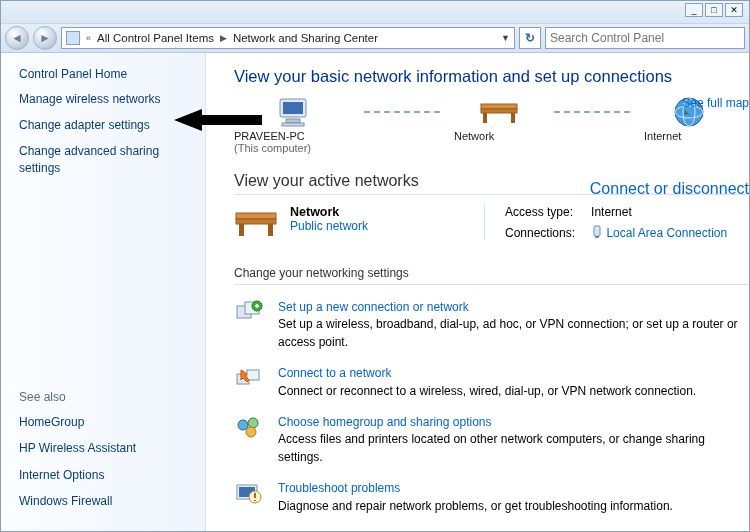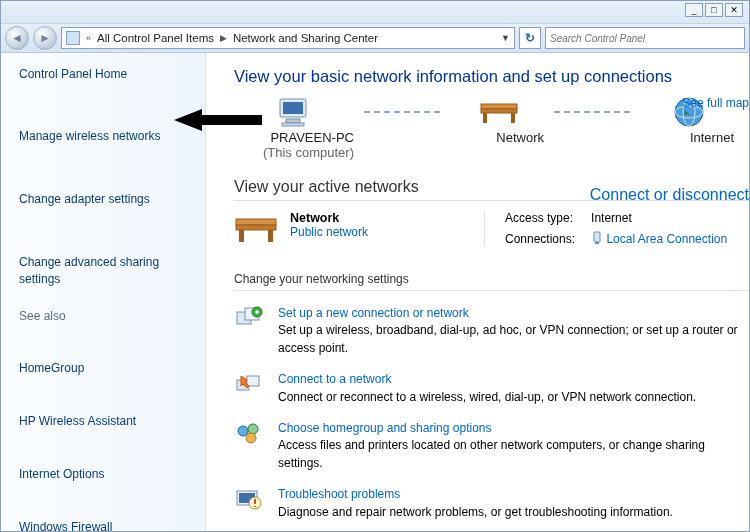--- a/index.html
+++ b/index.html
@@ -12,35 +12,35 @@
   .win-btn { width: 18px; height: 14px; border: 1px solid #8aa0b9; background: #eef5fb; font-size: 9px; line-height: 12px; text-align: center; }
 
   
   .navbar { height: 30px; background: linear-gradient(#e6eff8, #d5e4f3); display: flex; align-items: center; padding: 0 4px; gap: 4px; border-top: 1px solid #c7d5e3; border-bottom: 1px solid #b7c8dc; }
   .nav-circle { width: 24px; height: 24px; border-radius: 50%; background: radial-gradient(circle at 35% 30%, #fff, #cdd8e3 55%, #9fb4cc); border: 1px solid #9fb4cc; display:inline-flex;align-items:center;justify-content:center;color:#6b7f96;font-size:12px; }
   .breadcrumb { flex: 1; height: 22px; background: #fff; border: 1px solid #8aa0b9; display: flex; align-items: center; padding: 0 4px; font-size: 11.5px; color: #222; gap: 6px; }
   .bc-icon { width: 14px; height: 14px; background: #cfe3f4; border: 1px solid #7fa3c4; }
   .bc-chev { color: #555; font-size: 9px; }
   .bc-drop { margin-left: auto; color: #444; font-size: 9px; }
   .refresh { width: 22px; height: 22px; background: #fff; border: 1px solid #8aa0b9; display: flex; align-items: center; justify-content: center; color: #2a66b0; font-size: 12px; font-weight: bold; }
-  .search { width: 200px; height: 22px; border: 1px solid #8aa0b9; background: #fff; padding: 0 4px; font-size: 10px; color: #888; font-style: italic; }
+  .search { width: 200px; height: 22px; border: 1px solid #8aa0b9; background: #fff; padding: 0 4px; font-size: 12px; color: #888; }
 
   .body { display: flex; height: 478px; }
   .sidebar { width: 205px; background: linear-gradient(to right, #fbfdff, #eef5fc); border-right: 1px solid #d6e2ee; padding: 14px 8px 12px 18px; display: flex; flex-direction: column; }
   .sb-heading { color: #0b3f73; font-size: 12px; margin-bottom: 10px; }
-  .sb-link { color: #0b3f73; font-size: 12px; margin-bottom: 10px; cursor: pointer; line-height: 1.35; margin-top: 37px; }
+  .sb-link { color: #0b3f73; font-size: 12px; margin-bottom: 10px; cursor: pointer; line-height: 1.35; }
   .sb-section { margin-top: auto; padding-top: 12px; }
   .sb-section .sb-heading { color: #5c6b7a; }
 
   .main { flex: 1; padding: 14px 0 13px 28px; overflow: hidden; position: relative; }
   h1.page-title { color: #003399; font-weight: 400; font-size: 16.5px; margin-bottom: 8px; }
 
   .map-row { display: flex; align-items: flex-start; gap: 10px; position: relative; }
   .map-row .full-map { position: absolute; right: 0; top: 2px; color: #0066cc; font-size: 12px; cursor: pointer; }
-  .node { text-align: right; font-size: 13px; color: #222; flex: 0 0 auto; }
+  .node { text-align: left; font-size: 11px; color: #222; flex: 0 0 auto; }
   .node .icon-box { height: 36px; display:flex; align-items:center; justify-content:center; }
   .sep { flex: 1; height: 36px; display: flex; align-items: center; justify-content: center; }
   .sep-line { width: 80px; height: 2px; background: repeating-linear-gradient(to right, #8fa7c0 0 6px, transparent 6px 10px); }
   .node .sub { color: #666; }
 
   .active-hdr { font-size: 16px; color: #333; margin-top: 18px; position: relative; }
   .active-hdr .connect { position: absolute; right: 0; top: 8px; color: #0066cc; cursor: pointer; }
   .hr { height: 1px; background: #d9e2ec; margin-top: 4px; }
 
   .active-body { display: flex; margin-top: 10px; }

